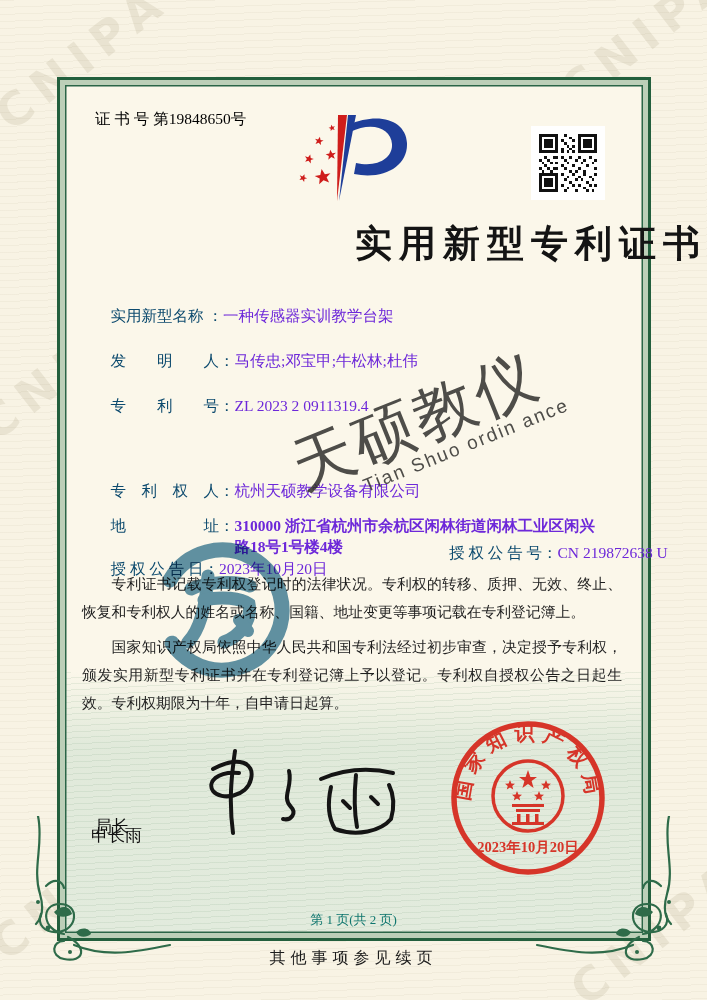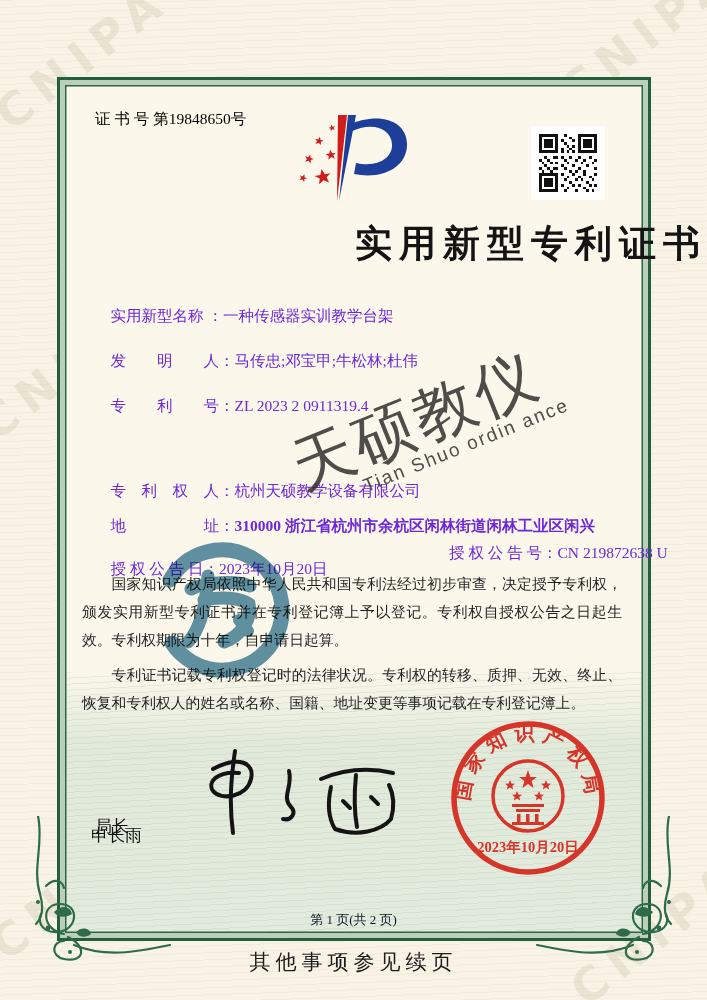--- a/index.html
+++ b/index.html
@@ -43,21 +43,21 @@
   .corner-r{left:533px; top:816px; transform:scaleX(-1);}
 
   .cert-no{position:absolute; left:95px; top:109px; z-index:4; font-size:15.5px; color:#000000; white-space:pre;}
   .logo{position:absolute; left:286px; top:113px; z-index:4;}
   .qr{position:absolute; left:531px; top:126px; z-index:4; background:#fff; padding:5px; line-height:0;}
   .title{
     position:absolute; left:0; right:0; top:219px; z-index:4; text-align:right;
     font-size:37px; font-weight:700; letter-spacing:7px; color:#141414; white-space:nowrap;
   }
   .frow{position:absolute; left:95px; z-index:4; font-size:15.5px; color:#2e2e2e; white-space:pre;}
-  .frow .lab{color:#6d28d9; white-space:pre;}
+  .frow .lab{color:#0c4a6e; white-space:pre;}
   .frow .val{color:#6d28d9;}
   .addr-val{display:inline-block; vertical-align:top; white-space:normal;font-weight:bold;}
   .addr-l2{display:block;}
   .auth-right{position:absolute; left:330px; top:2px; white-space:pre;margin-left:24px;}
   .frow.auth{right:62px;}
   .body-text{position:absolute; left:82px; top:570px; width:540px; z-index:4;}
   .body-text p{
     margin:0 0 7px 0; font-size:14.8px; line-height:1.9; text-indent:2em;
     color:#1f1f1f; text-align:justify;
   }
@@ -67,24 +67,24 @@
     transform:rotate(-22deg); transform-origin:0 50%;
     color:#2e2d2b; opacity:.84; pointer-events:none;
   }
   .wm-company .cn{font-size:62px; letter-spacing:3px; white-space:nowrap; font-weight:400;}
   .wm-company .en{font-size:19px; letter-spacing:2px; margin:-12px 0 0 58px; white-space:nowrap;
     font-family:"Liberation Sans","DejaVu Sans",sans-serif;}
   .sig-role{position:absolute; left:95px; top:795px; z-index:6; font-size:17px; color:#111;margin-top:20px;}
   .sig-name{position:absolute; left:91px; top:824px; z-index:6; font-size:17px; color:#111;}
   .sig-script{position:absolute; left:193px; top:745px; z-index:6;}
   .seal{position:absolute; left:448px; top:718px; z-index:7; opacity:.93;}
-  .page-no{position:absolute; left:0; right:0; top:911px; z-index:6; text-align:center; font-size:13px; color:#0f172a;}
+  .page-no{position:absolute; left:0; right:0; top:911px; z-index:6; text-align:center; font-size:13px; color:#0f766e;}
   .foot-note{
     position:absolute; left:0; right:0; top:948px; z-index:4; text-align:center;
-    font-size:21px; letter-spacing:5px; color:#1c1c1c;
+    font-size:16px; letter-spacing:5px; color:#1c1c1c;
   }
 </style>
 </head>
 <body>
 
 <div class="page">
 
   <div class="ghost" style="left:-20px;top:30px">CNIPA</div>
   <div class="ghost" style="left:545px;top:6px">CNIPA</div>
   <div class="ghost" style="left:315px;top:135px">CNIPA</div>
@@ -184,30 +184,30 @@
   <div class="frow" style="top:333px">
     <span class="lab">发　　明　　人：</span><span class="val">马传忠;邓宝甲;牛松林;杜伟</span>
   </div>
   <div class="frow" style="top:378px">
     <span class="lab">专　　利　　号：</span><span class="val">ZL 2023 2 0911319.4</span>
   </div>
   <div class="frow" style="top:463px">
     <span class="lab">专　利　权　人：</span><span class="val">杭州天硕教学设备有限公司</span>
   </div>
   <div class="frow" style="top:498px">
-    <span class="lab">地　　　　　址：</span><span class="val addr-val"><span>310000 浙江省杭州市余杭区闲林街道闲林工业区闲兴</span></span>
+    <span class="lab">地　　　　　址：</span><span class="val addr-val"><span>310000 浙江省杭州市余杭区闲林街道闲林工业区闲兴</span><span class="addr-l2">路18号1号楼4楼</span></span>
   </div>
   <div class="frow auth" style="top:541px">
     <span class="lab">授 权 公 告 日：</span><span class="val">2023年10月20日</span>
     <span class="auth-right"><span class="lab">授 权 公 告 号：</span><span class="val">CN 219872638 U</span></span>
   </div>
 
   <div class="body-text">
+    <p>专利证书记载专利权登记时的法律状况。专利权的转移、质押、无效、终止、恢复和专利权人的姓名或名称、国籍、地址变更等事项记载在专利登记簿上。</p>
     <p>国家知识产权局依照中华人民共和国专利法经过初步审查，决定授予专利权，颁发实用新型专利证书并在专利登记簿上予以登记。专利权自授权公告之日起生效。专利权期限为十年，自申请日起算。</p>
-    <p>专利证书记载专利权登记时的法律状况。专利权的转移、质押、无效、终止、恢复和专利权人的姓名或名称、国籍、地址变更等事项记载在专利登记簿上。</p>
   </div>
 
   <svg class="wm-emblem" width="152" height="152" viewBox="0 0 152 152">
     <g stroke="#3e7d9c" fill="none" stroke-linecap="round">
       <circle cx="76" cy="76" r="60" stroke-width="15" stroke-dasharray="310 67" transform="rotate(-150 76 76)"></circle>
       <path d="M45,55 C60,48 90,46 104,52" stroke-width="13"></path>
       <path d="M62,42 C60,70 55,95 42,108" stroke-width="13"></path>
       <path d="M58,66 C75,62 95,64 103,70 C106,85 95,102 78,108" stroke-width="13"></path>
       <path d="M93,86 l9,11" stroke-width="12"></path>
     </g>

